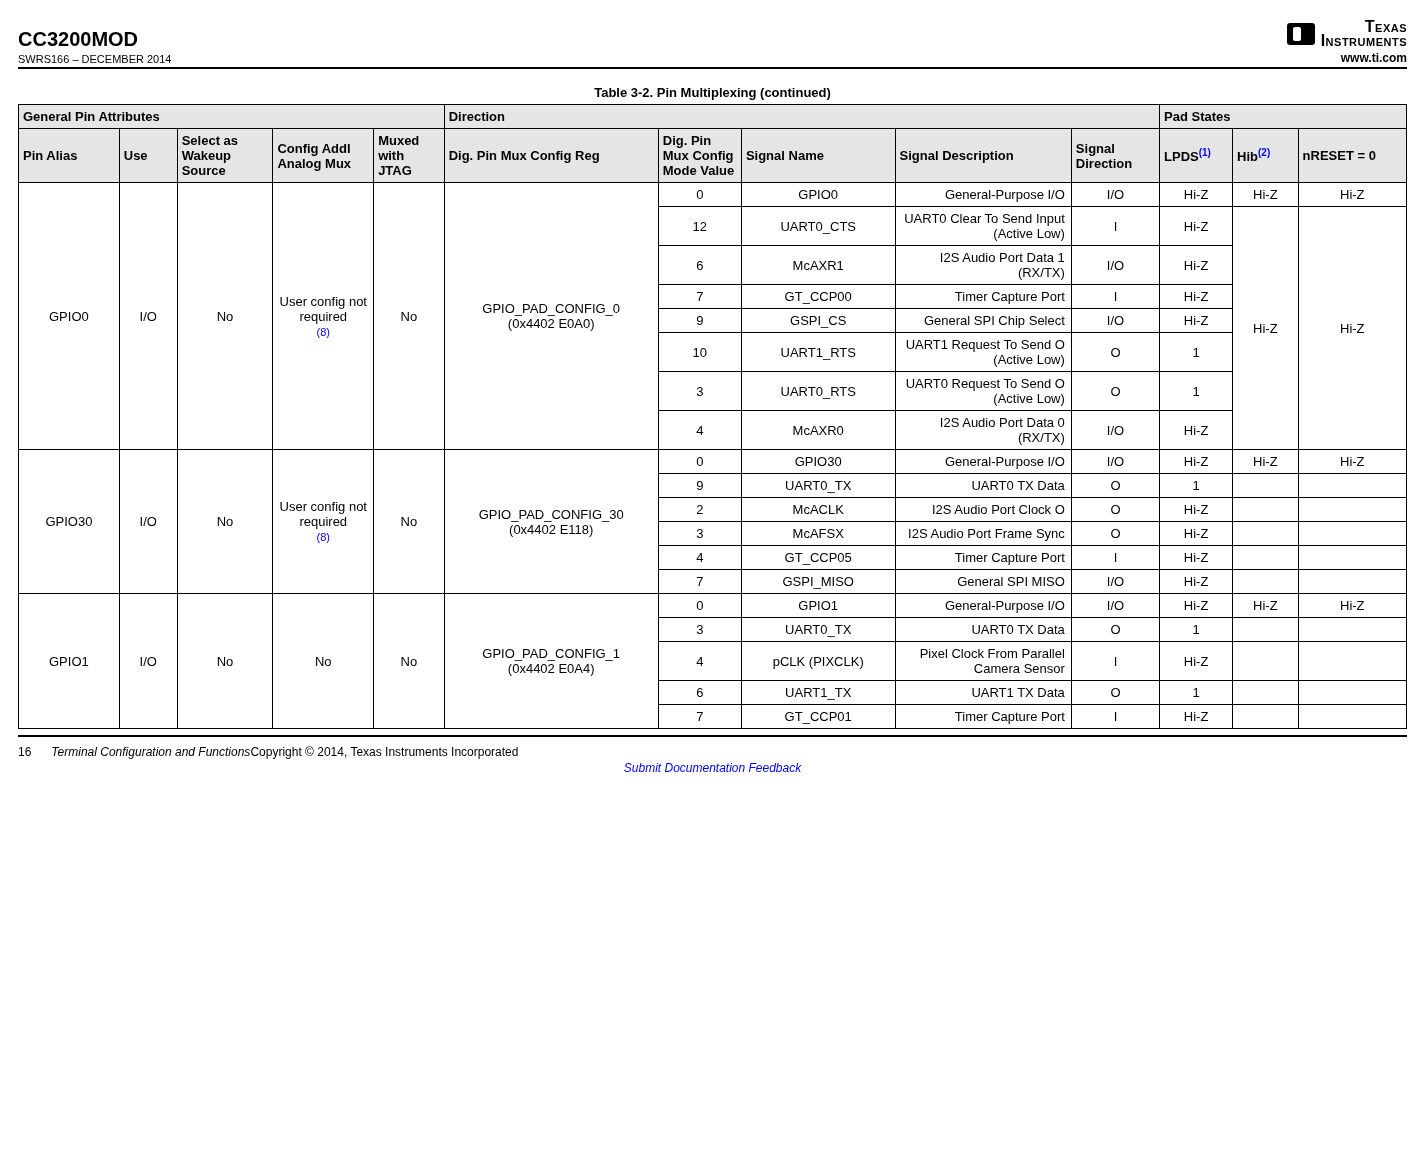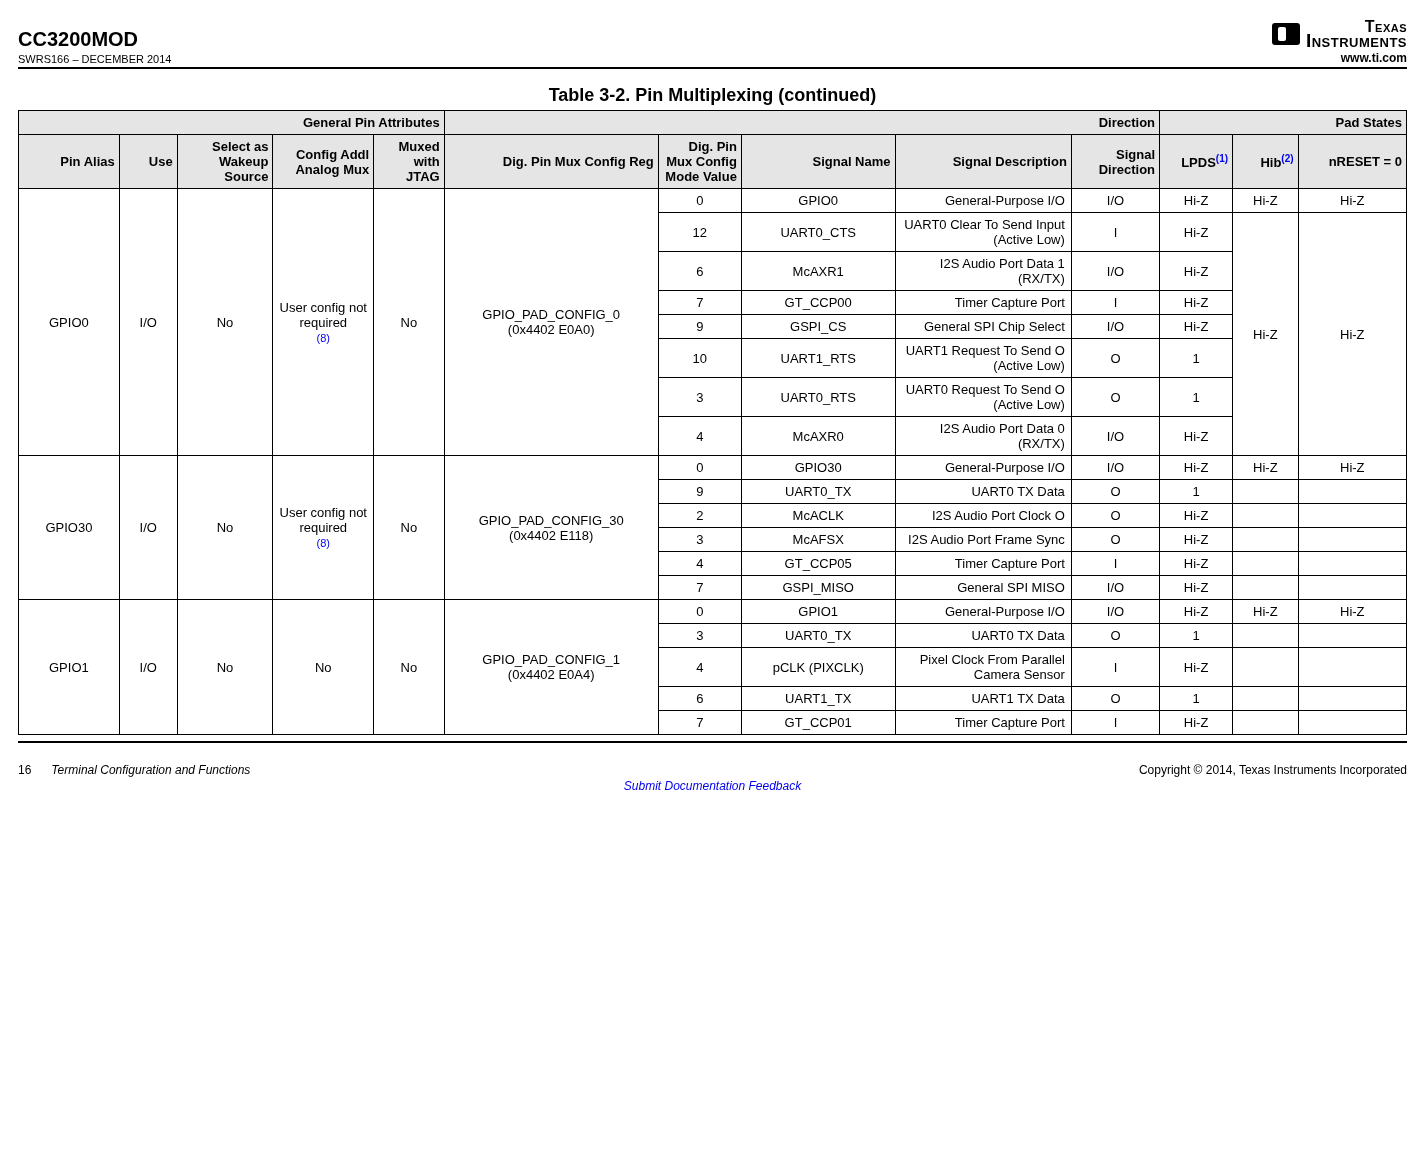--- a/index.html
+++ b/index.html
@@ -6,33 +6,33 @@
   .page{width:1425px;margin:0 auto;padding:20px 18px 6px 18px;box-sizing:border-box;position:relative;}
   .hdr{display:flex;justify-content:space-between;align-items:flex-end;border-bottom:2.5px solid #000;padding-bottom:2px;}
   .hdr-left .part{font-weight:bold;font-size:20px;}
   .hdr-left .doc{font-size:11px;margin-top:2px;}
   .hdr-right{text-align:right;}
   .hdr-right .logo{display:inline-flex;align-items:center;gap:6px;}
   .logo-mark{width:28px;height:22px;background:#000;display:inline-block;border-radius:3px;position:relative;}
   .logo-mark::after{content:"";position:absolute;left:6px;top:4px;width:8px;height:14px;background:#fff;border-radius:2px;}
   .logo-text{font-weight:bold;font-size:16px;font-variant:small-caps;color:#000;line-height:14px;text-align:left;}
   .logo-text .l1{display:block;font-size:16px;letter-spacing:0.5px;text-align:right;}
-  .logo-text .l2{display:block;font-size:19px;letter-spacing:0.5px;}
+  .logo-text .l2{display:block;font-size:16px;letter-spacing:0.5px;}
   .hdr-right .url{font-size:12px;font-weight:bold;margin-top:2px;}
-  .table-title{text-align:center;font-weight:bold;font-size:18px;margin:16px 0 4px 0;}
+  .table-title{text-align:center;font-weight:bold;font-size:13px;margin:16px 0 4px 0;}
   table{border-collapse:collapse;width:100%;table-layout:fixed;}
   table,th,td{border:1px solid #000;}
-  th{background:#e5e5e5;font-weight:bold;font-size:13px;padding:4px 4px;text-align:right;vertical-align:middle;}
+  th{background:#e5e5e5;font-weight:bold;font-size:13px;padding:4px 4px;text-align:left;vertical-align:middle;}
   td{font-size:13px;padding:4px 6px;vertical-align:middle;}
   td.c{text-align:center;}
   td.l{text-align:right;}
   .no-bottom{border-bottom:none;}
   .sup{color:#0000ee;font-size:10px;vertical-align:super;}
   .refnote{color:#0000ee;font-size:11px;}
-  .ftr{border-top:2.5px solid #000;margin-top:6px;padding-top:20px;font-size:12px;display:flex;justify-content:space-between;}
+  .ftr{border-top:2.5px solid #000;margin-top:6px;padding-top:8px;font-size:12px;display:flex;justify-content:flex-start;}
   .ftr-left{display:flex;gap:20px;}
   .ftr-left .pn{font-weight:normal;}
   .ftr-left .sec{font-style:italic;}
   .ftr-right{text-align:right;}
   .feedback{text-align:center;color:#0000ee;font-style:italic;font-size:12px;margin-top:2px;}
   a.link{color:#0000ee;text-decoration:none;}
   col.c1{width:80px;} col.c2{width:46px;} col.c3{width:76px;} col.c4{width:80px;}
   col.c5{width:56px;} col.c6{width:170px;} col.c7{width:66px;} col.c8{width:122px;}
   col.c9{width:140px;} col.c10{width:70px;} col.c11{width:58px;} col.c12{width:52px;}
   col.c13{width:86px;}

